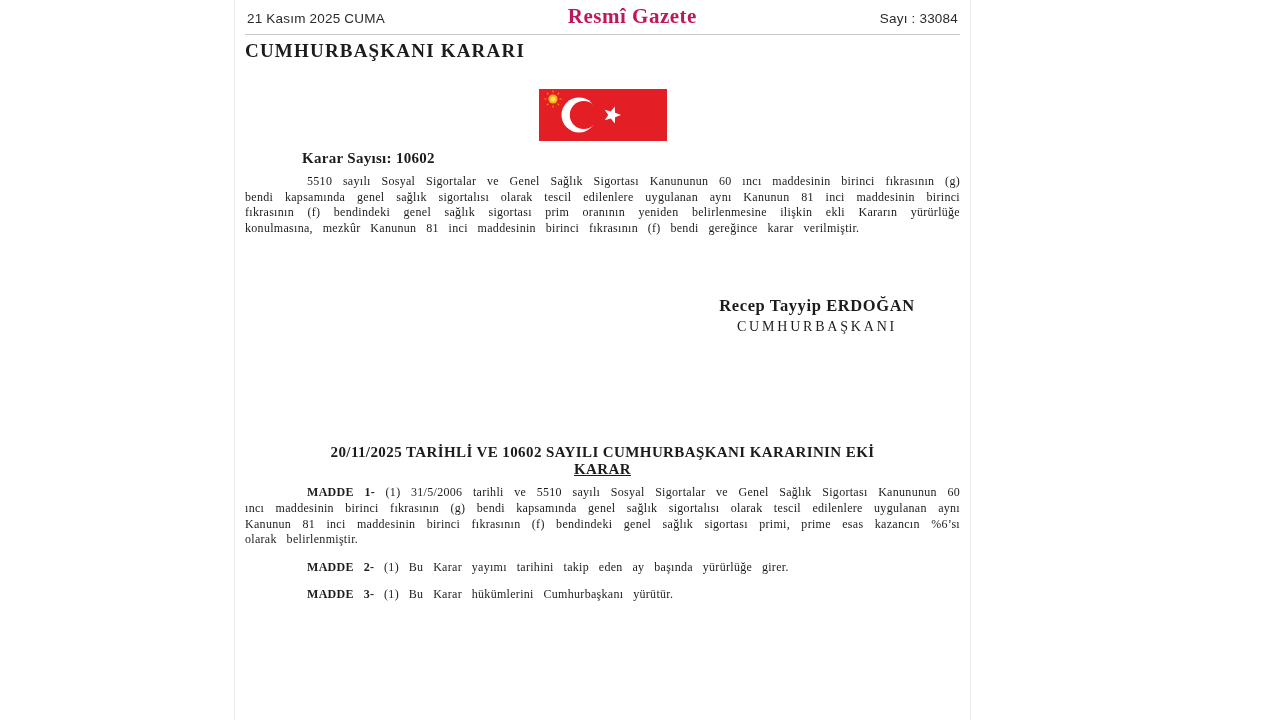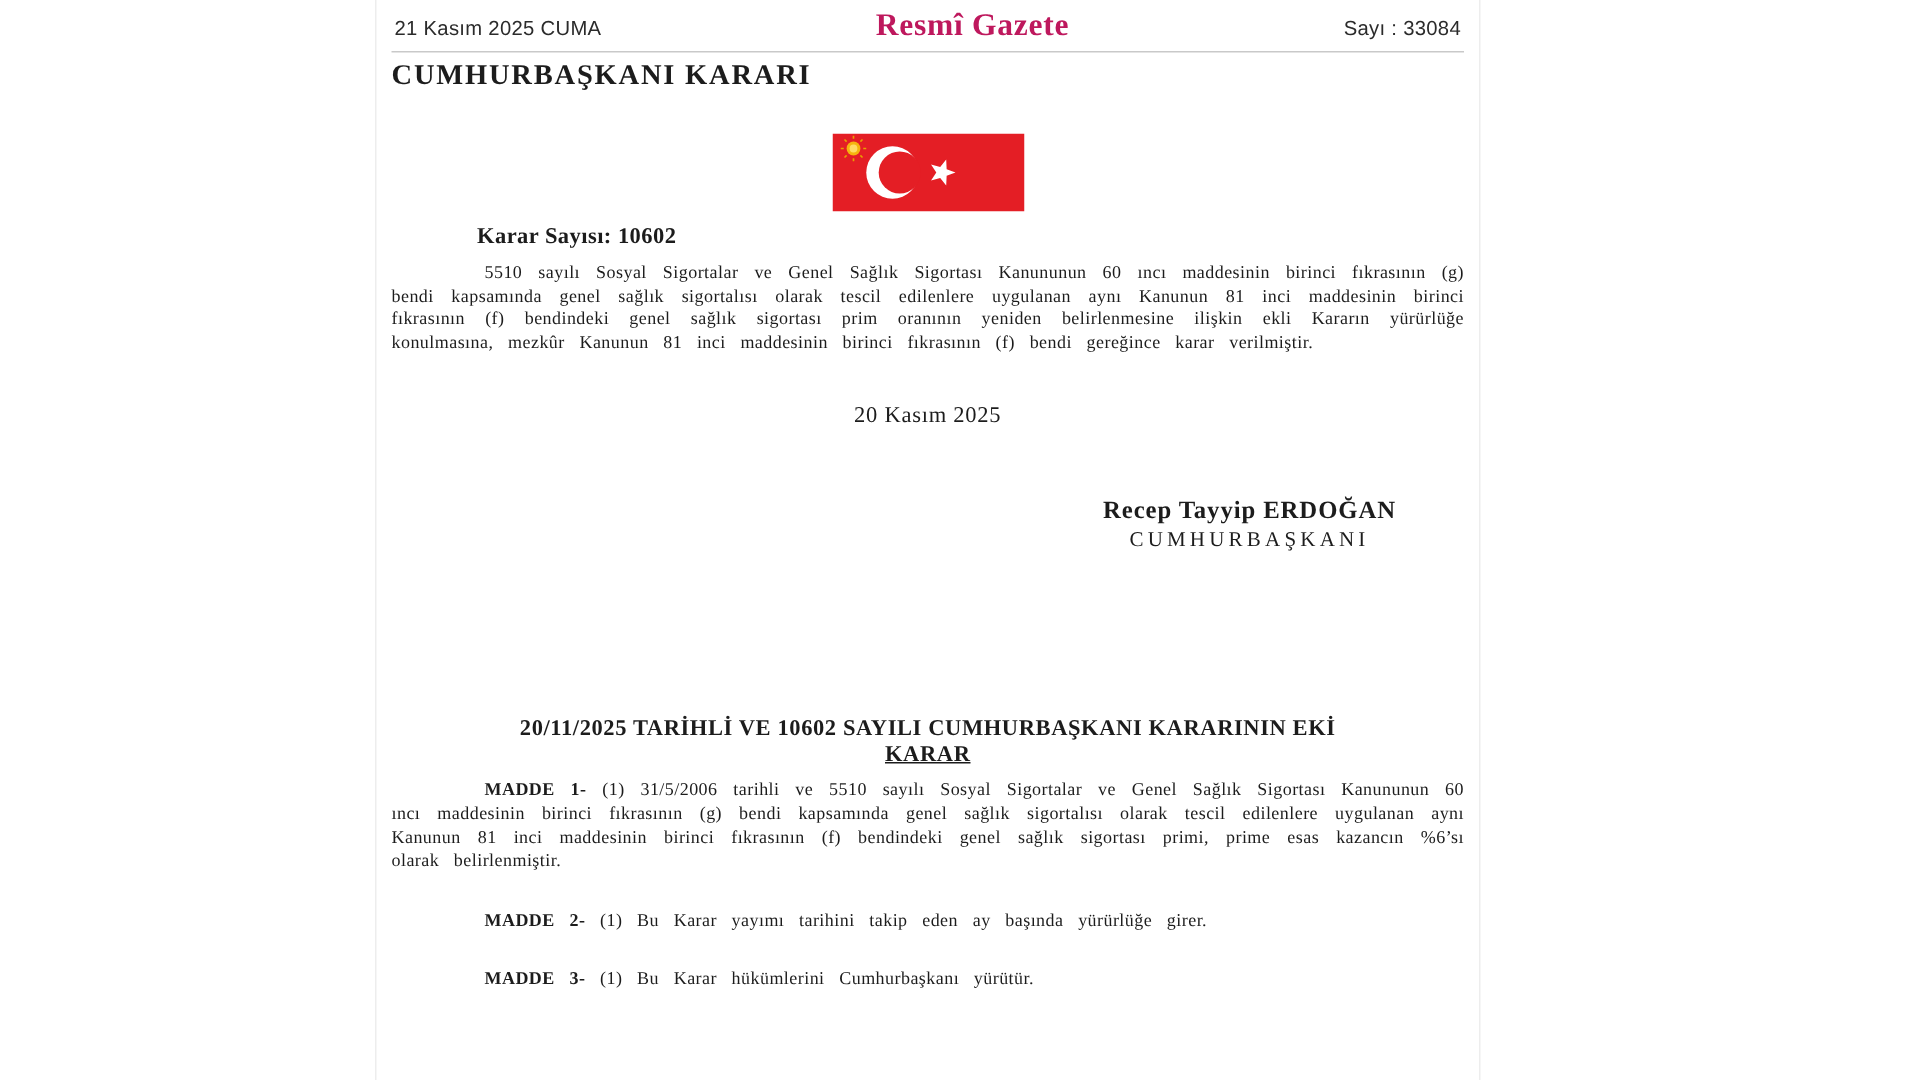--- a/index.html
+++ b/index.html
@@ -3,21 +3,21 @@
 <meta charset="utf-8">
 <style>
   html,body{margin:0;padding:0;}
   body{
     width:1280px;height:720px;overflow:hidden;position:relative;
     background:#ffffff;
     font-family:"Liberation Serif","DejaVu Serif",serif;
     color:#1c1c1c;
   }
   .sheet{
-    position:absolute;left:250px;top:0;width:737px;height:720px;
+    position:absolute;left:234px;top:0;width:737px;height:720px;
     border-left:1px solid #ededed;border-right:1px solid #ededed;
     box-sizing:border-box;padding:0 10px;background:#fff;
   }
   
   .gazette-header{
     display:flex;align-items:baseline;justify-content:space-between;
     padding:4px 2px 5px 2px;border-bottom:1px solid #c9c9c9;
   }
   .gz-date,.gz-issue{
     font-family:"Liberation Sans","DejaVu Sans",sans-serif;
@@ -31,28 +31,28 @@
     letter-spacing:1.2px;margin-top:5px;
   }
   .flag{display:block;margin:27px auto 0 auto;width:128px;height:52px;}
   .decree-number{margin:9px 0 0 57px;font-size:15px;font-weight:bold;letter-spacing:0.3px;}
   .doc-par{
     margin:7px 0 0 0;font-size:12px;line-height:15.6px;
     text-align:justify;text-indent:62px;
     word-spacing:6.5px;letter-spacing:0.3px;
   }
   .decree-date{text-align:center;font-size:15px;margin-top:33px;letter-spacing:0.5px;}
-  .signature{margin:44px 0 0 412px;width:320px;text-align:center;}
+  .signature{margin:60px 0 0 412px;width:320px;text-align:center;}
   .sig-name{font-size:16.5px;font-weight:bold;letter-spacing:0.6px;}
   .sig-role{font-size:14px;letter-spacing:2.8px;margin-top:3px;}
   .annex-heading{margin-top:109px;text-align:center;font-size:15px;font-weight:bold;line-height:16.5px;letter-spacing:0.4px;}
   .annex-heading .underlined{text-decoration:underline;}
   .articles{margin-top:3px;}
   .articles .doc-par{margin-top:8px;}
-  .articles .doc-par.gap{margin-top:24px;}
+  .articles .doc-par.gap{margin-top:12px;}
   .art-label{font-weight:bold;}
 </style>
 </head>
 <body>
 
 <div class="sheet">
 
   <div class="gazette-header">
     <span class="gz-date">21 Kasım 2025 CUMA</span>
     <span class="gz-title" style="color: #be185d;">Resmî Gazete</span>
@@ -81,21 +81,20 @@
       <circle cx="40" cy="26" r="17.5" fill="#FFFFFF"></circle>
       <circle cx="44.8" cy="26" r="14" fill="#E41E25"></circle>
     </g>
     <polygon points="82,26 76.1,28.2 75.8,34.6 71.8,29.6 65.7,31.3 69.2,26 65.7,20.7 71.8,22.4 75.8,17.4 76.1,23.8" fill="#FFFFFF"></polygon>
   </svg>
 
   <div class="decree-number">Karar Sayısı: 10602</div>
 
   <p class="doc-par">5510 sayılı Sosyal Sigortalar ve Genel Sağlık Sigortası Kanununun 60 ıncı maddesinin birinci fıkrasının (g) bendi kapsamında genel sağlık sigortalısı olarak tescil edilenlere uygulanan aynı Kanunun 81 inci maddesinin birinci fıkrasının (f) bendindeki genel sağlık sigortası prim oranının yeniden belirlenmesine ilişkin ekli Kararın yürürlüğe konulmasına, mezkûr Kanunun 81 inci maddesinin birinci fıkrasının (f) bendi gereğince karar verilmiştir.</p>
 
-  <div class="decree-date">20 Kasım 2025</div>
 
   <div class="signature">
     <div class="sig-name">Recep Tayyip ERDOĞAN</div>
     <div class="sig-role">CUMHURBAŞKANI</div>
   </div>
 
   <div class="annex-heading">
     <div>20/11/2025 TARİHLİ VE 10602 SAYILI CUMHURBAŞKANI KARARININ EKİ</div>
     <div class="underlined">KARAR</div>
   </div>

